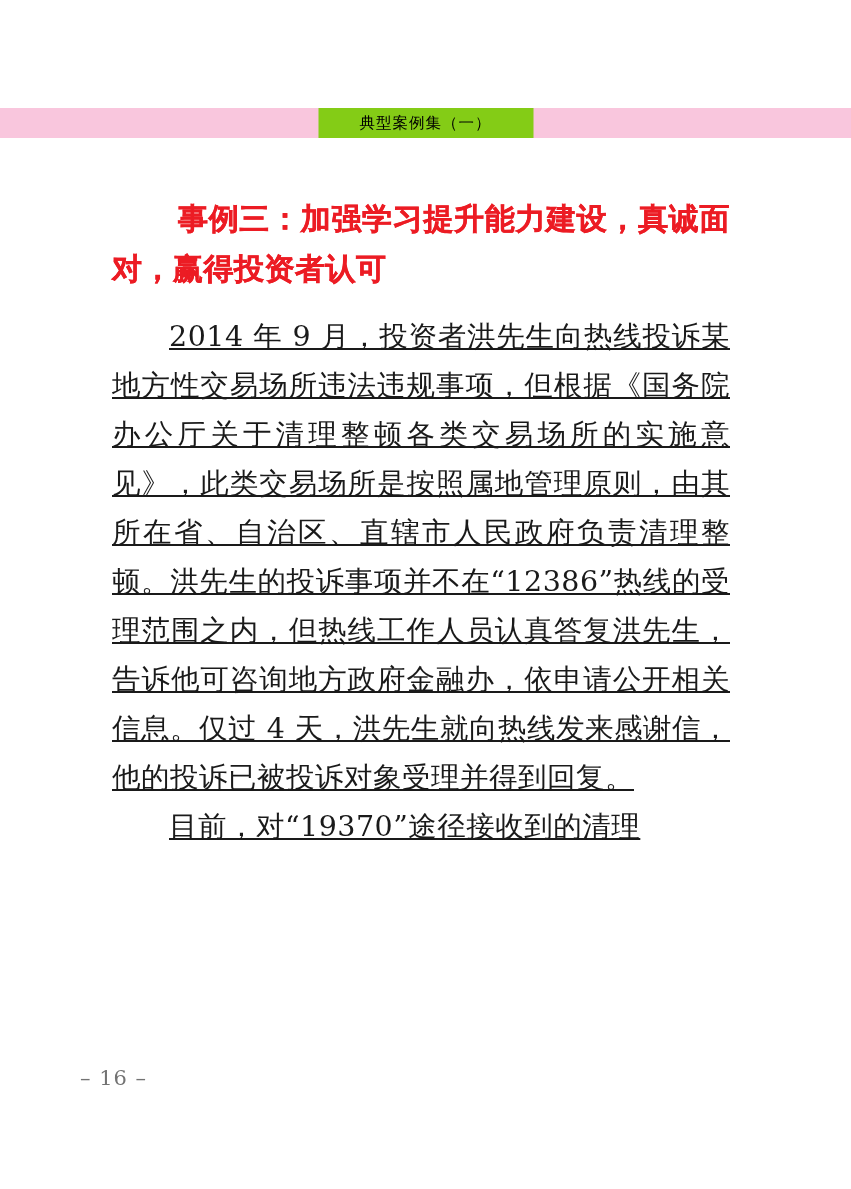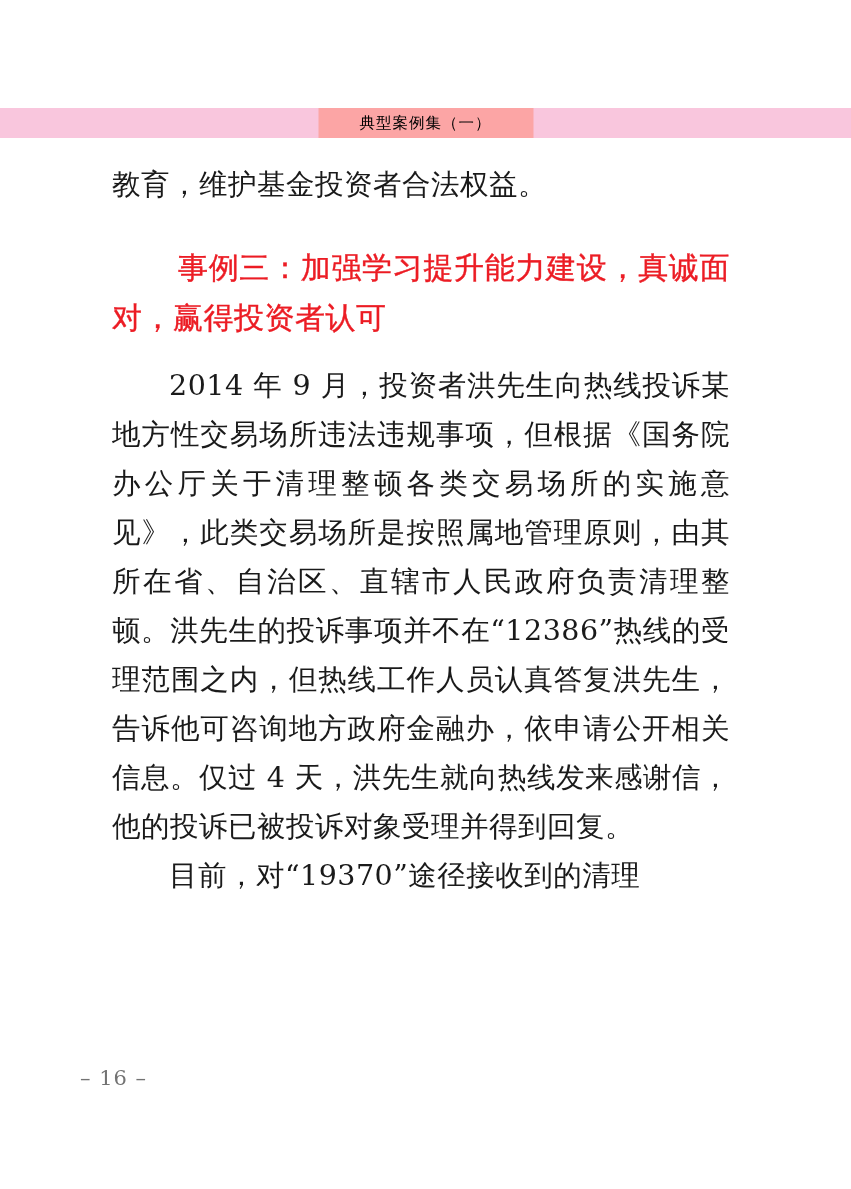--- a/index.html
+++ b/index.html
@@ -32,21 +32,21 @@
     height: 30px;
     background: #f9c6dd;
   }
   .header-center {
     position: absolute;
     left: 50%;
     top: 108px;
     transform: translateX(-50%);
     height: 30px;
     min-width: 215px;
-    background: #fca5a5;
+    background: #84cc16;
     display: flex;
     align-items: center;
     justify-content: center;
     padding: 0 6px;
     box-sizing: border-box;
   }
   .header-title {
     font-family: "DejaVu Serif", "Liberation Serif", serif;
     font-size: 15.5px;
     color: #000000;
@@ -66,30 +66,31 @@
     font-size: 28.5px;
     line-height: 49px;
     color: #1a1a1a;
     letter-spacing: 0.5px;
     text-align: justify;
     text-justify: inter-ideograph;
     margin: 0;
   }
   .para.indent {
     text-indent: 2em;
+    text-decoration: underline;
   }
 
   .gap-1 { height: 34px; }
   .gap-2 { height: 18px; }
 
   
   .case-heading {
     color: #ec1c24;
     font-family: "DejaVu Sans", "Liberation Sans", sans-serif;
-    font-weight: normal;
+    font-weight: bold;
     font-size: 30px;
     line-height: 50px;
     letter-spacing: 0.5px;
     text-align: justify;
     text-justify: inter-ideograph;
     text-indent: 2.2em;
     margin: 0;
     -webkit-text-stroke: 0.4px #ec1c24;
   }
 
@@ -109,21 +110,20 @@
 
 <div class="page">
 
   <div class="header-band"></div>
   <div class="header-center">
     <span class="header-title">典型案例集（一）</span>
   </div>
 
   <div class="content">
 
-    <p class="para">教育，维护基金投资者合法权益。</p>
 
     <div class="gap-1"></div>
 
     <p class="case-heading">事例三：加强学习提升能力建设，真诚面对，赢得投资者认可</p>
 
     <div class="gap-2"></div>
 
     <p class="para indent">2014 年 9 月，投资者洪先生向热线投诉某地方性交易场所违法违规事项，但根据《国务院办公厅关于清理整顿各类交易场所的实施意见》，此类交易场所是按照属地管理原则，由其所在省、自治区、直辖市人民政府负责清理整顿。洪先生的投诉事项并不在“12386”热线的受理范围之内，但热线工作人员认真答复洪先生，告诉他可咨询地方政府金融办，依申请公开相关信息。仅过 4 天，洪先生就向热线发来感谢信，他的投诉已被投诉对象受理并得到回复。</p>
 
     <p class="para indent">目前，对“19370”途径接收到的清理</p>

